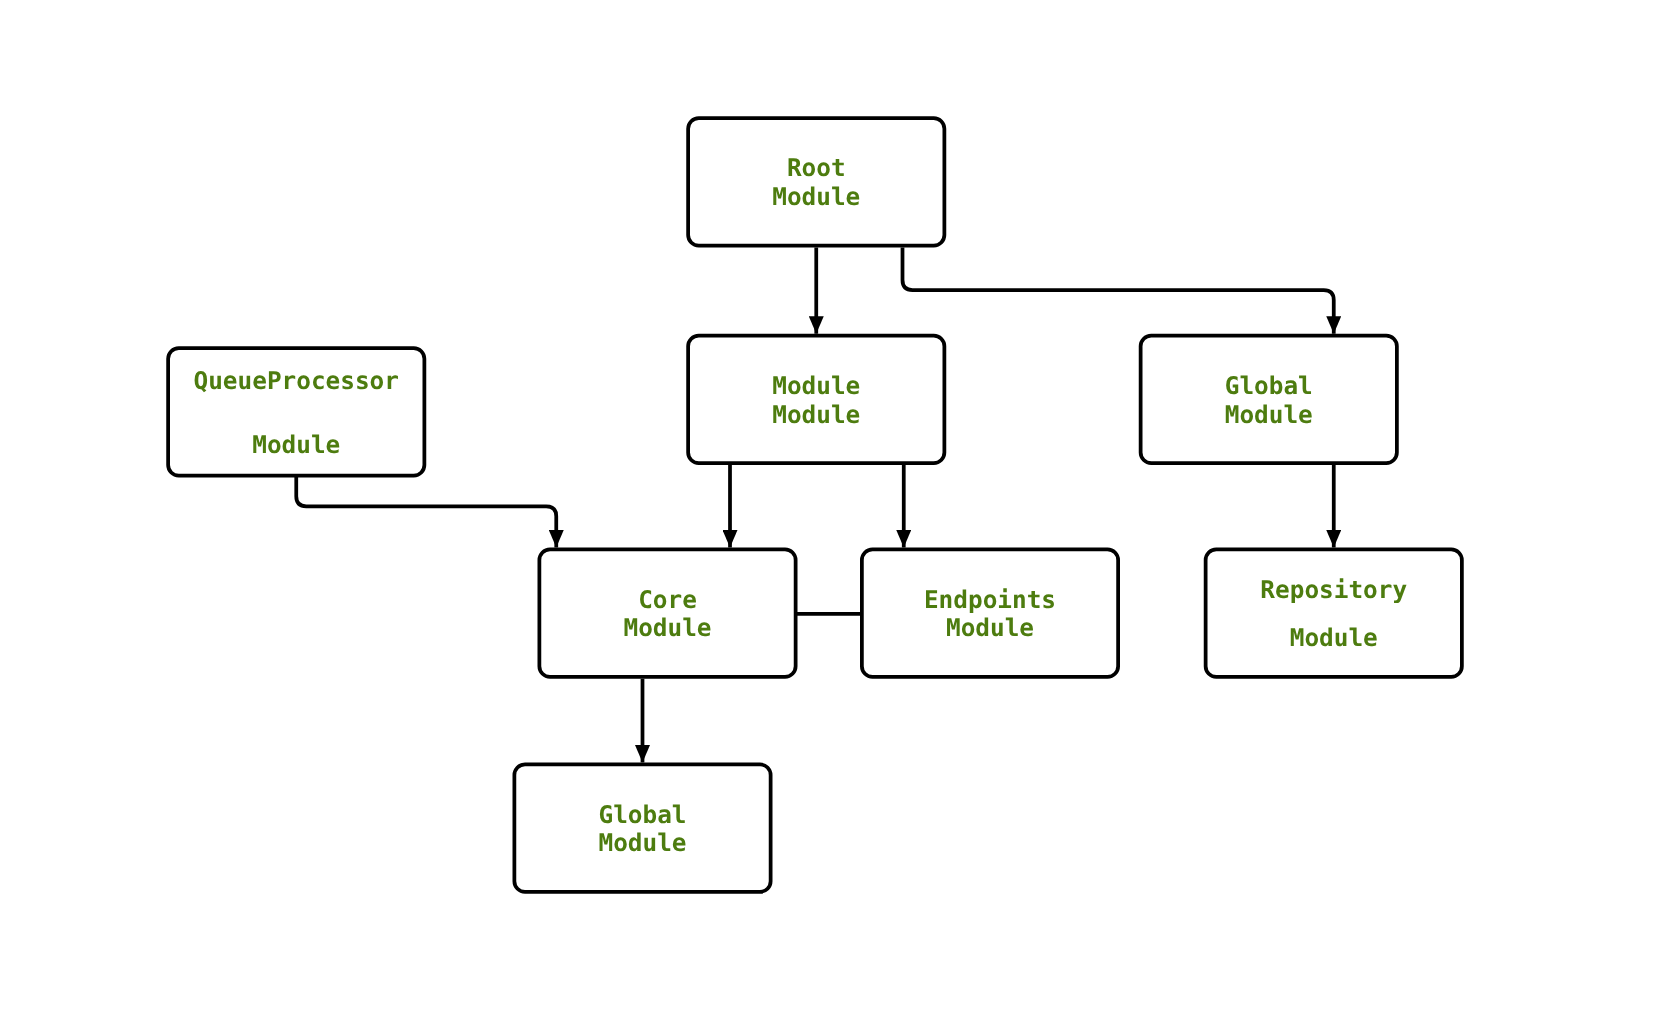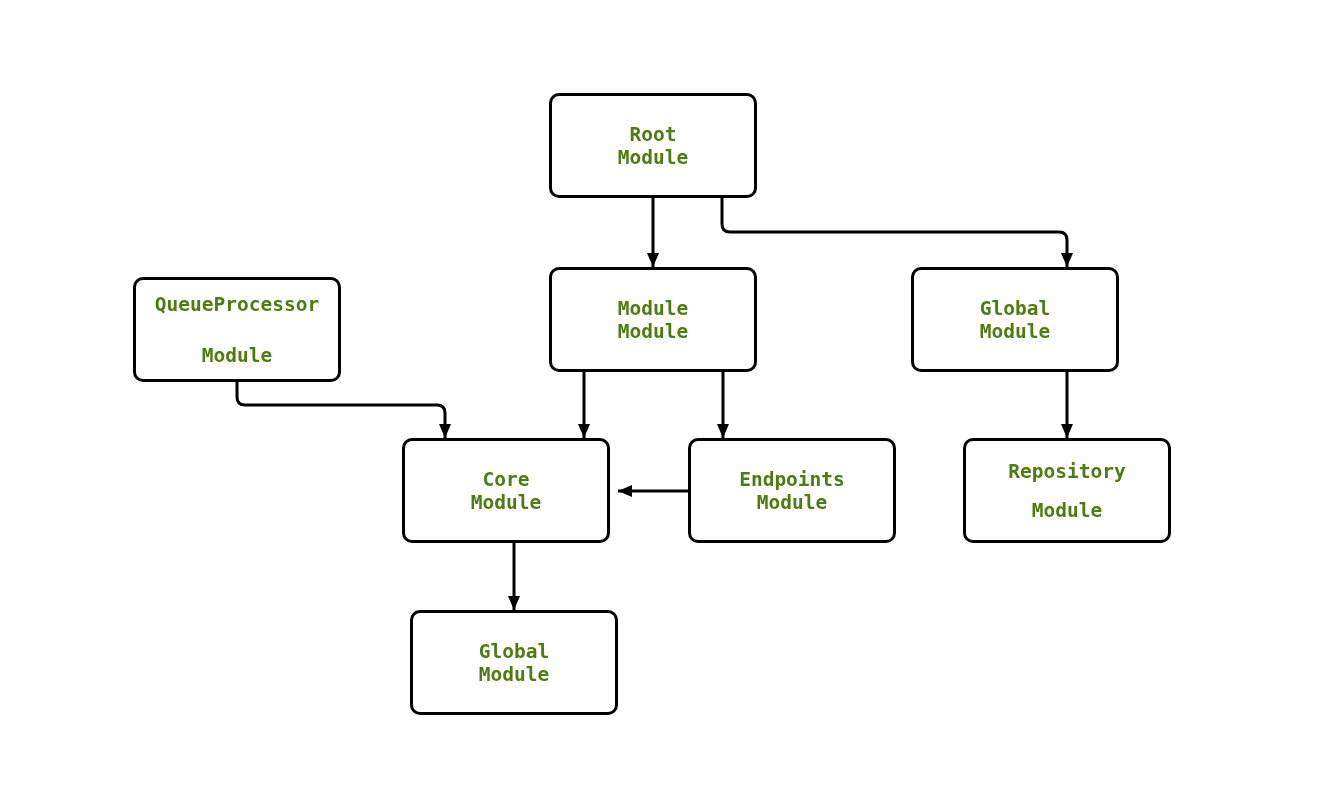--- a/index.html
+++ b/index.html
@@ -92,21 +92,21 @@
   <div class="node" style="left:549px; top:267px;">
     <span>Module</span>
     <span>Module</span>
   </div>
 
   <div class="node" style="left:911px; top:267px;">
     <span>Global</span>
     <span>Module</span>
   </div>
 
-  <div class="node" style="left:402px; top:438px;">
+  <div class="node" style="left:430px; top:438px;">
     <span>Core</span>
     <span>Module</span>
   </div>
 
   <div class="node" style="left:688px; top:438px;">
     <span>Endpoints</span>
     <span>Module</span>
   </div>
 
   <div class="node" style="left:963px; top:438px;gap:16px;">

